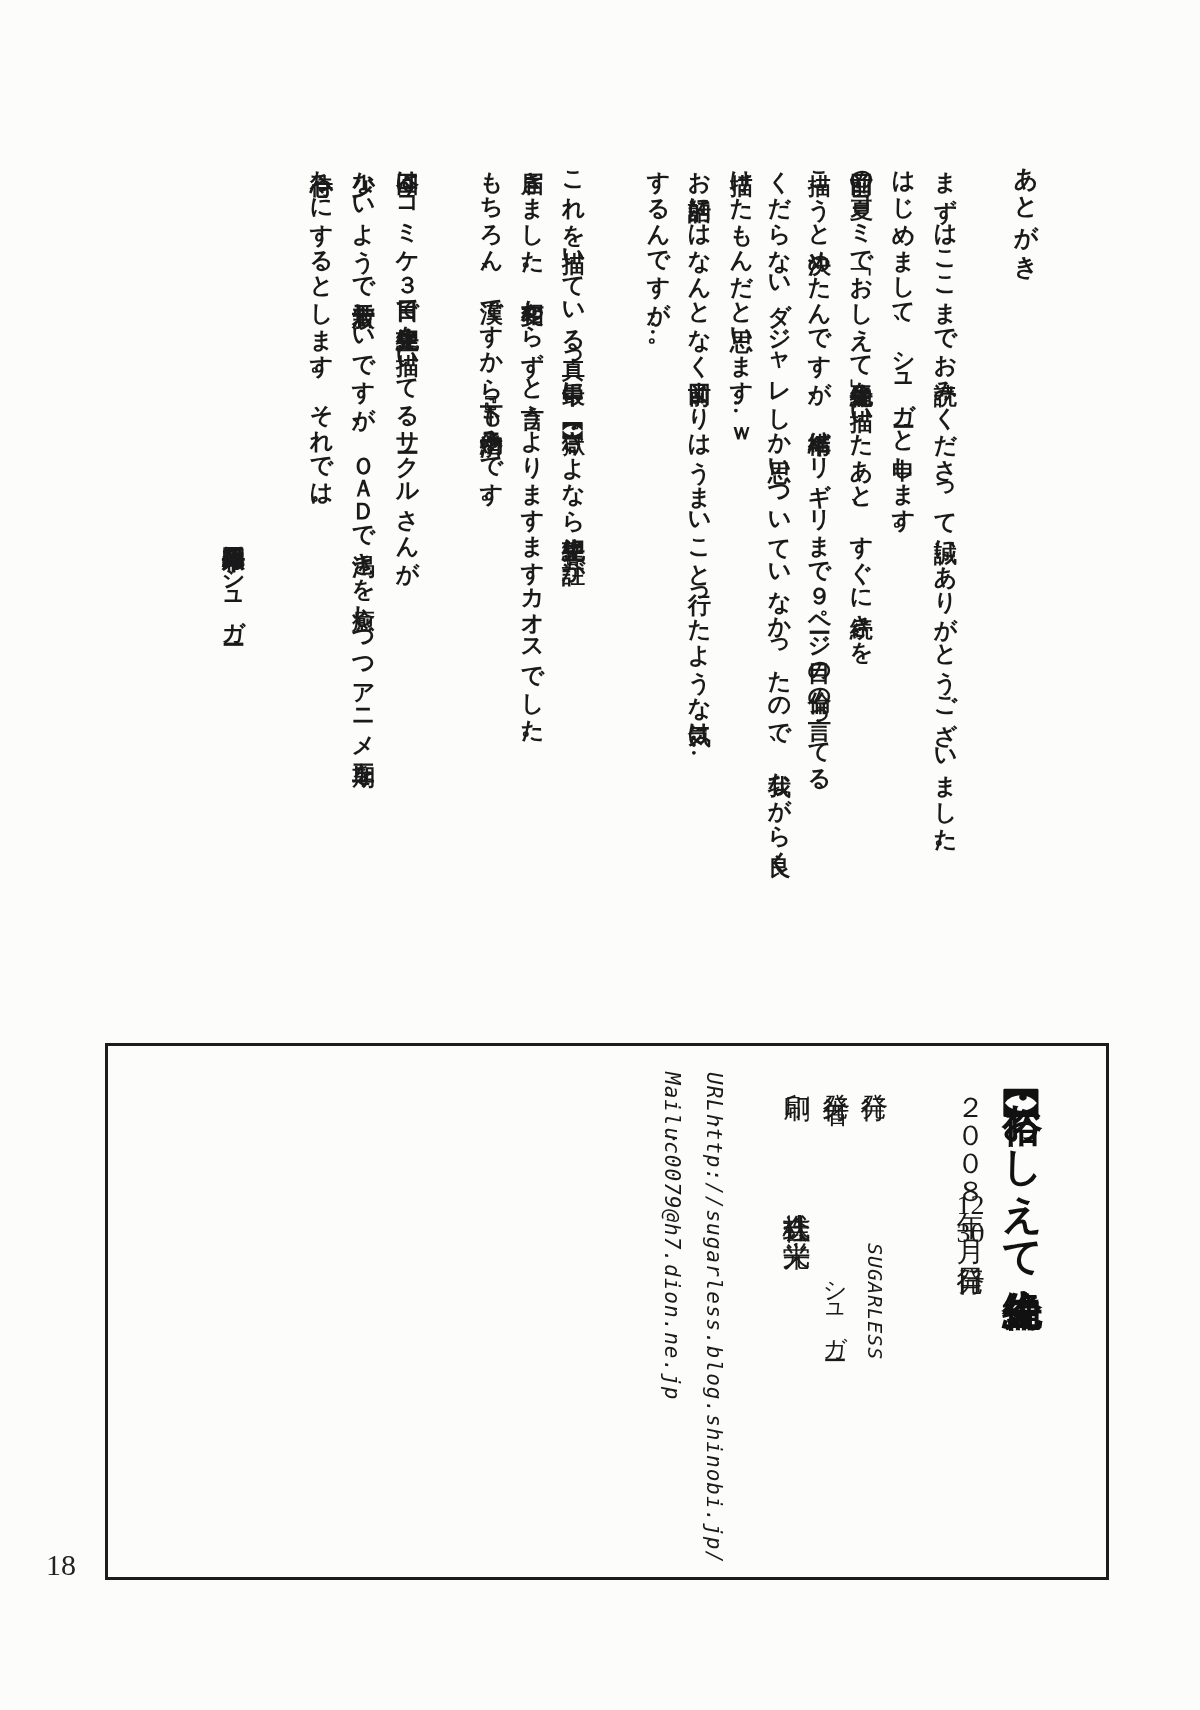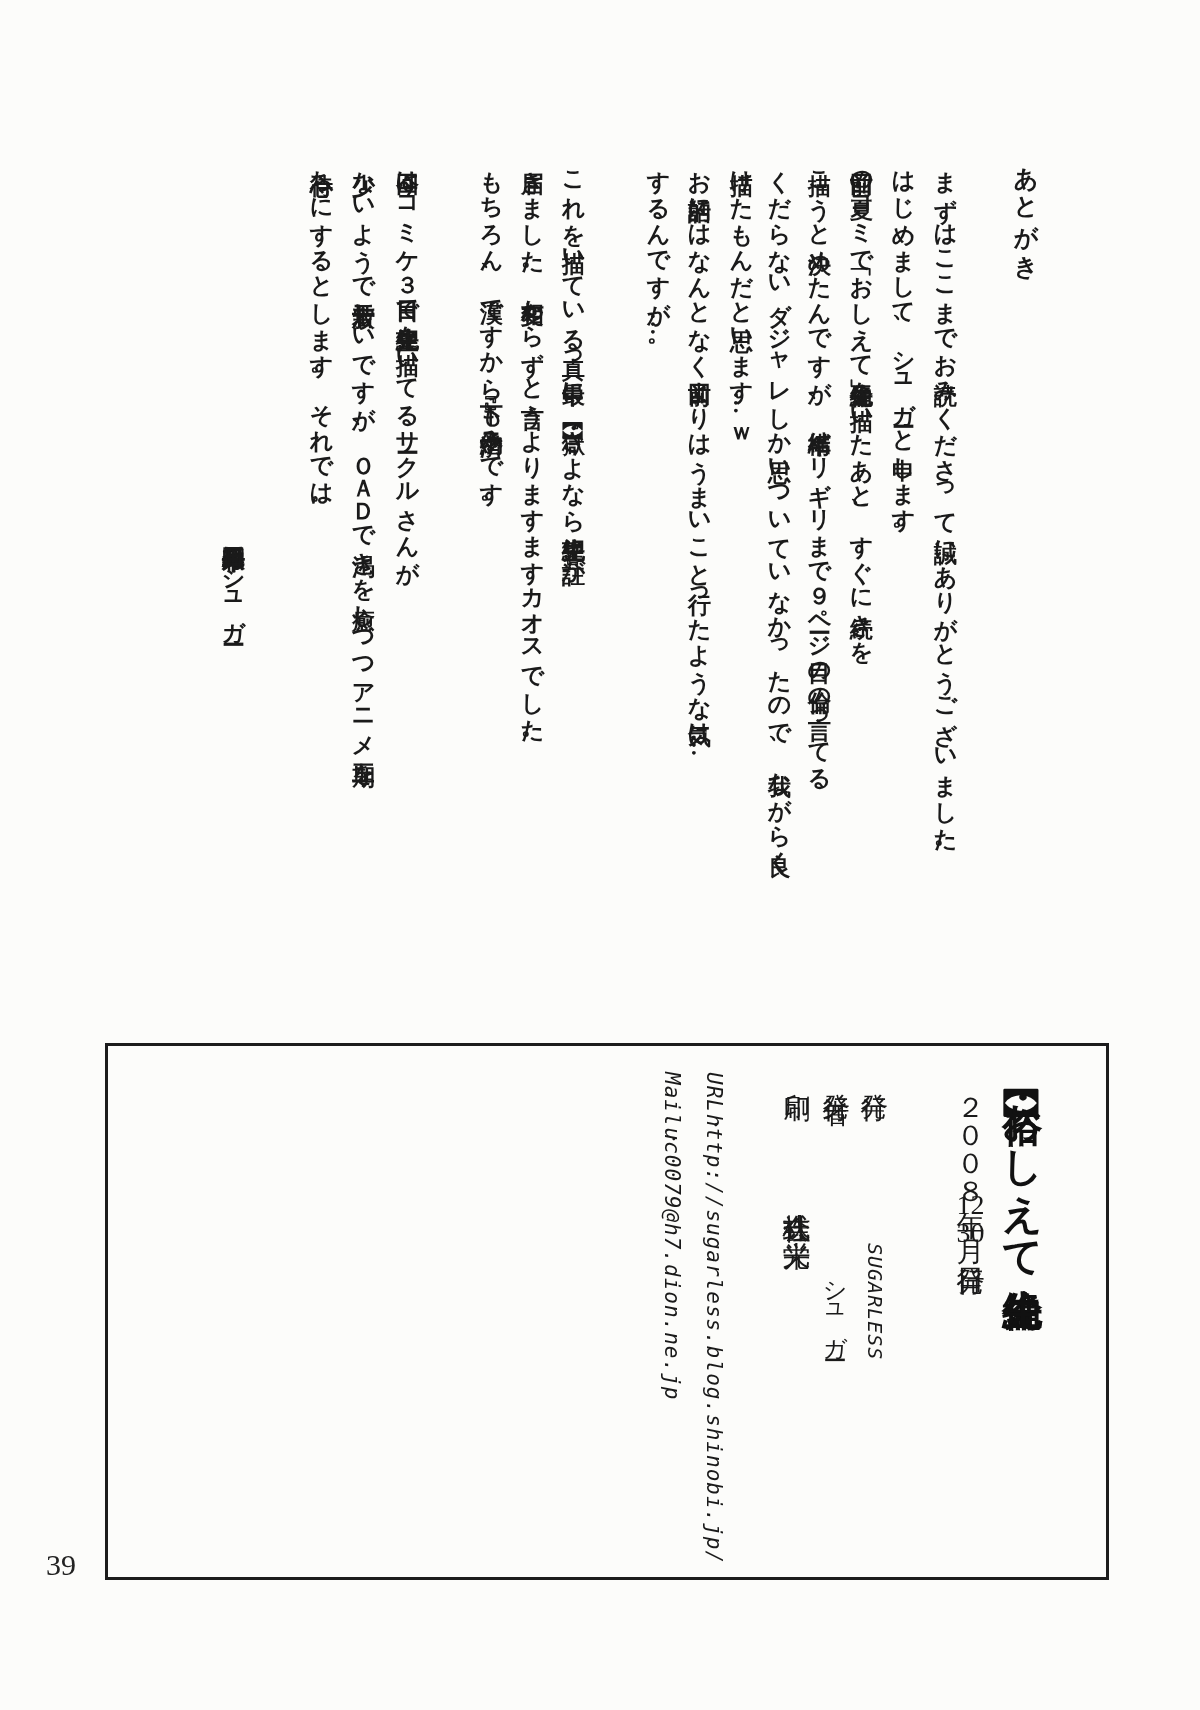--- a/index.html
+++ b/index.html
@@ -88,15 +88,15 @@
   <div class="vcol colo-serif" style="left:822px;top:1072px;font-size:27px;letter-spacing:3px">発行者</div>
   <div class="vcol colo-serif" style="left:783px;top:1072px;font-size:27px;letter-spacing:3px">印刷</div>
 
   <div class="vcol colo-mono" style="left:863px;top:1243px;font-size:20px">SUGARLESS</div>
   <div class="vcol colo-serif" style="left:823px;top:1265px;font-size:24px">シュガー</div>
   <div class="vcol colo-serif" style="left:782px;top:1192px;font-size:28px">株式会社　栄光</div>
 
   <div class="vcol colo-mono" style="left:700px;top:1072px">URL・http://sugarless.blog.shinobi.jp/</div>
   <div class="vcol colo-mono" style="left:658px;top:1072px">Mail・uc0079@h7.dion.ne.jp</div>
 
-  <div class="page-number" style="left:46px;top:1548px">39</div>
+  <div class="page-number" style="left:46px;top:1548px">18</div>
 
 </div>
 
 </body></html>

